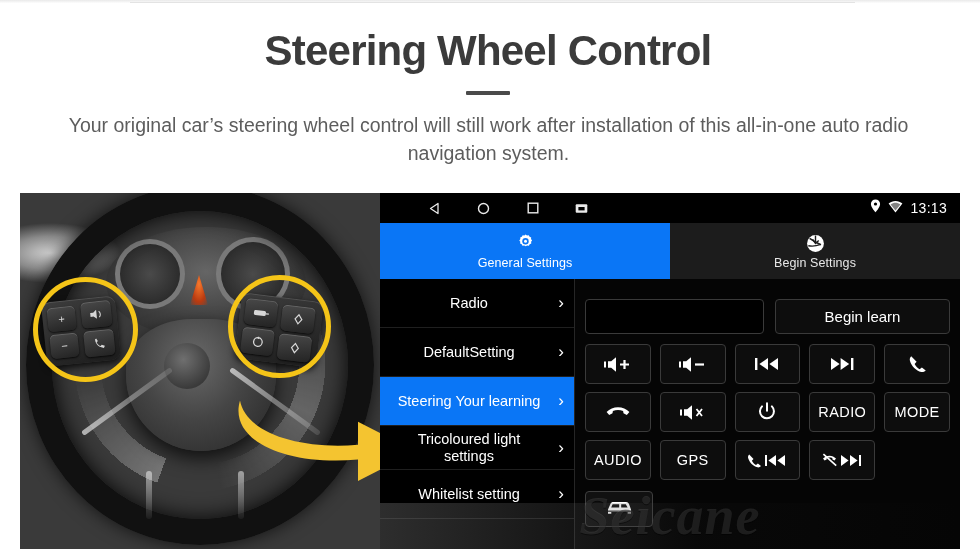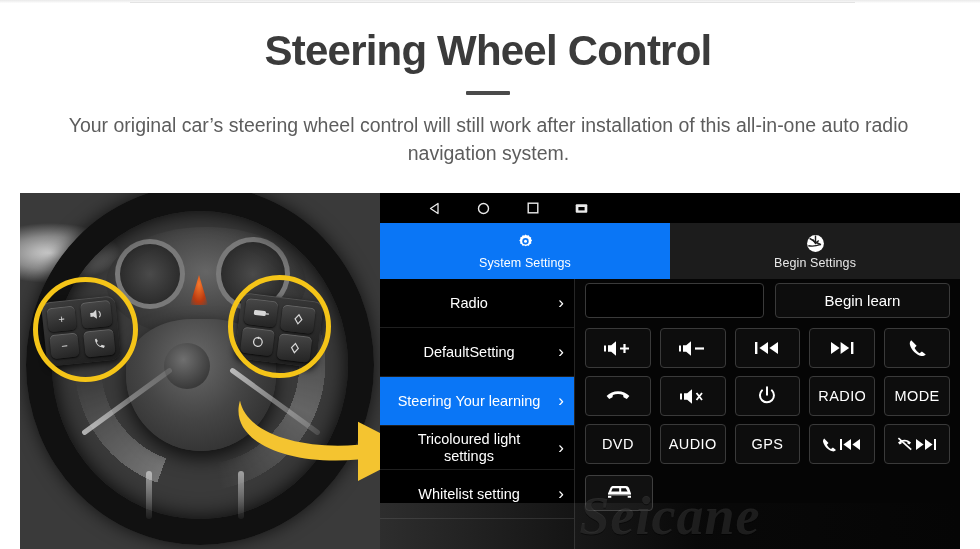--- a/index.html
+++ b/index.html
@@ -103,21 +103,21 @@
   .body-row{ display:flex; height:270px; }
 
   .menu{ width:195px; background:#000; border-right:1px solid #262626; }
   .menu-item{ position:relative; height:49px; display:flex; align-items:center; justify-content:center;
     padding:0 18px 0 14px; border-bottom:1px solid #1f1f1f; color:#fff; font-size:14.5px; text-align:center; line-height:1.16; }
   .menu-item.active{ background:#0a76F6; }
   .menu-item.tall{ height:44px; }
   .menu-item .chev{ position:absolute; right:10px; top:50%; transform:translateY(-50%); font-size:17px; color:#fff; font-weight:300; }
   .menu-item .mlabel{ padding-right:12px; }
 
-  .panel{ flex:1; background:#050505; padding:4px 10px 0 10px; }
+  .panel{ flex:1; background:#050505; padding:20px 10px 0 10px; }
   .row-top{ display:flex; gap:11px; margin-bottom:10px; }
   .field{ flex:1; height:35px; border:1px solid #3a3a3a; border-radius:4px; background:#000; }
   .btn-learn{ flex:1; height:35px; border:1px solid #3a3a3a; border-radius:4px; background:#0d0d0d;
     color:#fff; font-size:15px; display:flex; align-items:center; justify-content:center; }
 
   .grid{ display:grid; grid-template-columns:repeat(5,1fr); gap:8px 9px; }
   .gbtn{ height:40px; border:1px solid #3a3a3a; border-radius:4px; background:#0d0d0d; color:#fff;
     display:flex; align-items:center; justify-content:center; gap:2px; font-size:14.5px; letter-spacing:.4px; }
   .gbtn svg{ display:block; }
 
@@ -233,32 +233,47 @@
                 <rect x="1.2" y="1.2" width="9.6" height="9.6" fill="none" stroke="#e9e9e9" stroke-width="1.4"></rect>
               </svg>
           </div>
           <div class="nav-ic">
             <svg width="13" height="11" viewBox="0 0 13 11">
                 <rect x="0.7" y="1.2" width="11.6" height="8.6" rx="1" fill="#e9e9e9"></rect>
                 <rect x="3.4" y="4" width="6.2" height="3.4" fill="#000"></rect>
               </svg>
           </div>
         </div>
+        <div class="status-right">
+          <span>
+            <svg width="11" height="14" viewBox="0 0 11 14">
+                <path d="M5.5 0.6C2.9.6.9 2.6.9 5.1c0 3.4 4.6 8.3 4.6 8.3s4.6-4.9 4.6-8.3c0-2.5-2-4.5-4.6-4.5z" fill="#fff"></path>
+                <circle cx="5.5" cy="5" r="1.6" fill="#000"></circle>
+              </svg>
+          </span>
+          <span>
+            <svg width="15" height="12" viewBox="0 0 15 12">
+                <path d="M0.6 2.6C2.6 1 5 0.1 7.5 0.1S12.4 1 14.4 2.6L7.5 11.4z" fill="#fff"></path>
+                <path d="M2.6 3.4C4.1 2.3 5.8 1.7 7.5 1.7s3.4.6 4.9 1.7L7.5 9.6z" fill="#1c1c1c" opacity=".55"></path>
+              </svg>
+          </span>
+          <span class="clock">13:13</span>
+        </div>
       </div>
 
       <div class="tabs">
         <div class="tab active">
           <div class="tab-ic">
             <svg width="21" height="21" viewBox="0 0 21 21">
               <path d="M10.5 1.6l1.5.9 1.7-.3.9 1.5 1.6.7-.2 1.7 1.1 1.3-1 1.4.2 1.7-1.6.7-.8 1.5-1.7-.3-1.5.9-1.5-.9-1.7.3-.8-1.5-1.6-.7.2-1.7-1-1.4 1.1-1.3-.2-1.7 1.6-.7.9-1.5 1.7.3z" fill="#fff"></path>
               <circle cx="10.5" cy="8.2" r="3.2" fill="#0a76F6"></circle>
               <circle cx="10.5" cy="8.2" r="1.5" fill="#fff"></circle>
             </svg>
           </div>
-          <div class="tab-label">System Settings</div>
+          <div class="tab-label">General Settings</div>
         </div>
         <div class="tab">
           <div class="tab-ic">
             <svg width="21" height="21" viewBox="0 0 21 21">
               <circle cx="10.5" cy="10.5" r="8.4" fill="#fff"></circle>
               <path d="M4.6 5.4c3.4 2.4 7.2 4.6 11.4 6.3" stroke="#1c1c1c" stroke-width="1.5" fill="none"></path>
               <path d="M10.5 2.4v7.6M3.3 12.8c3.8.6 8 .3 11.6-1.1" stroke="#1c1c1c" stroke-width="1.4" fill="none"></path>
               <path d="M7.6 6.3l2.9 4.2 3.2-3" stroke="#1c1c1c" stroke-width="1.4" fill="none"></path>
             </svg>
           </div>
@@ -348,21 +363,20 @@
             </div>
             <div class="gbtn">
               <svg width="20" height="20" viewBox="0 0 20 20">
                   <path d="M5 4.4a7 7 0 109.9 0" stroke="#fff" stroke-width="2" fill="none" stroke-linecap="round"></path>
                   <path d="M10 1.2v7.6" stroke="#fff" stroke-width="2" stroke-linecap="round"></path>
                 </svg>
             </div>
             <div class="gbtn">RADIO</div>
             <div class="gbtn">MODE</div>
 
-            <div class="gbtn">DVD</div>
             <div class="gbtn">AUDIO</div>
             <div class="gbtn">GPS</div>
             <div class="gbtn">
               <svg width="42" height="17" viewBox="0 0 42 17">
                 <path d="M3.2 2.4C2.2 3.4 1.7 4.7 2.2 6.3c1.3 4.4 4.9 7.9 9.2 9 1.5.3 2.7-.2 3.6-1.2l-3.1-2.5-1.9 1.5c-1.7-1.1-3.2-2.6-4.1-4.4l1.6-1.8z" fill="#fff"></path>
                 <rect x="19" y="3" width="2" height="11" fill="#fff"></rect>
                 <path d="M30 3v11l-7.6-5.5z" fill="#fff"></path>
                   <path d="M39 3v11l-7.6-5.5z" fill="#fff"></path>
               </svg>
             </div>

